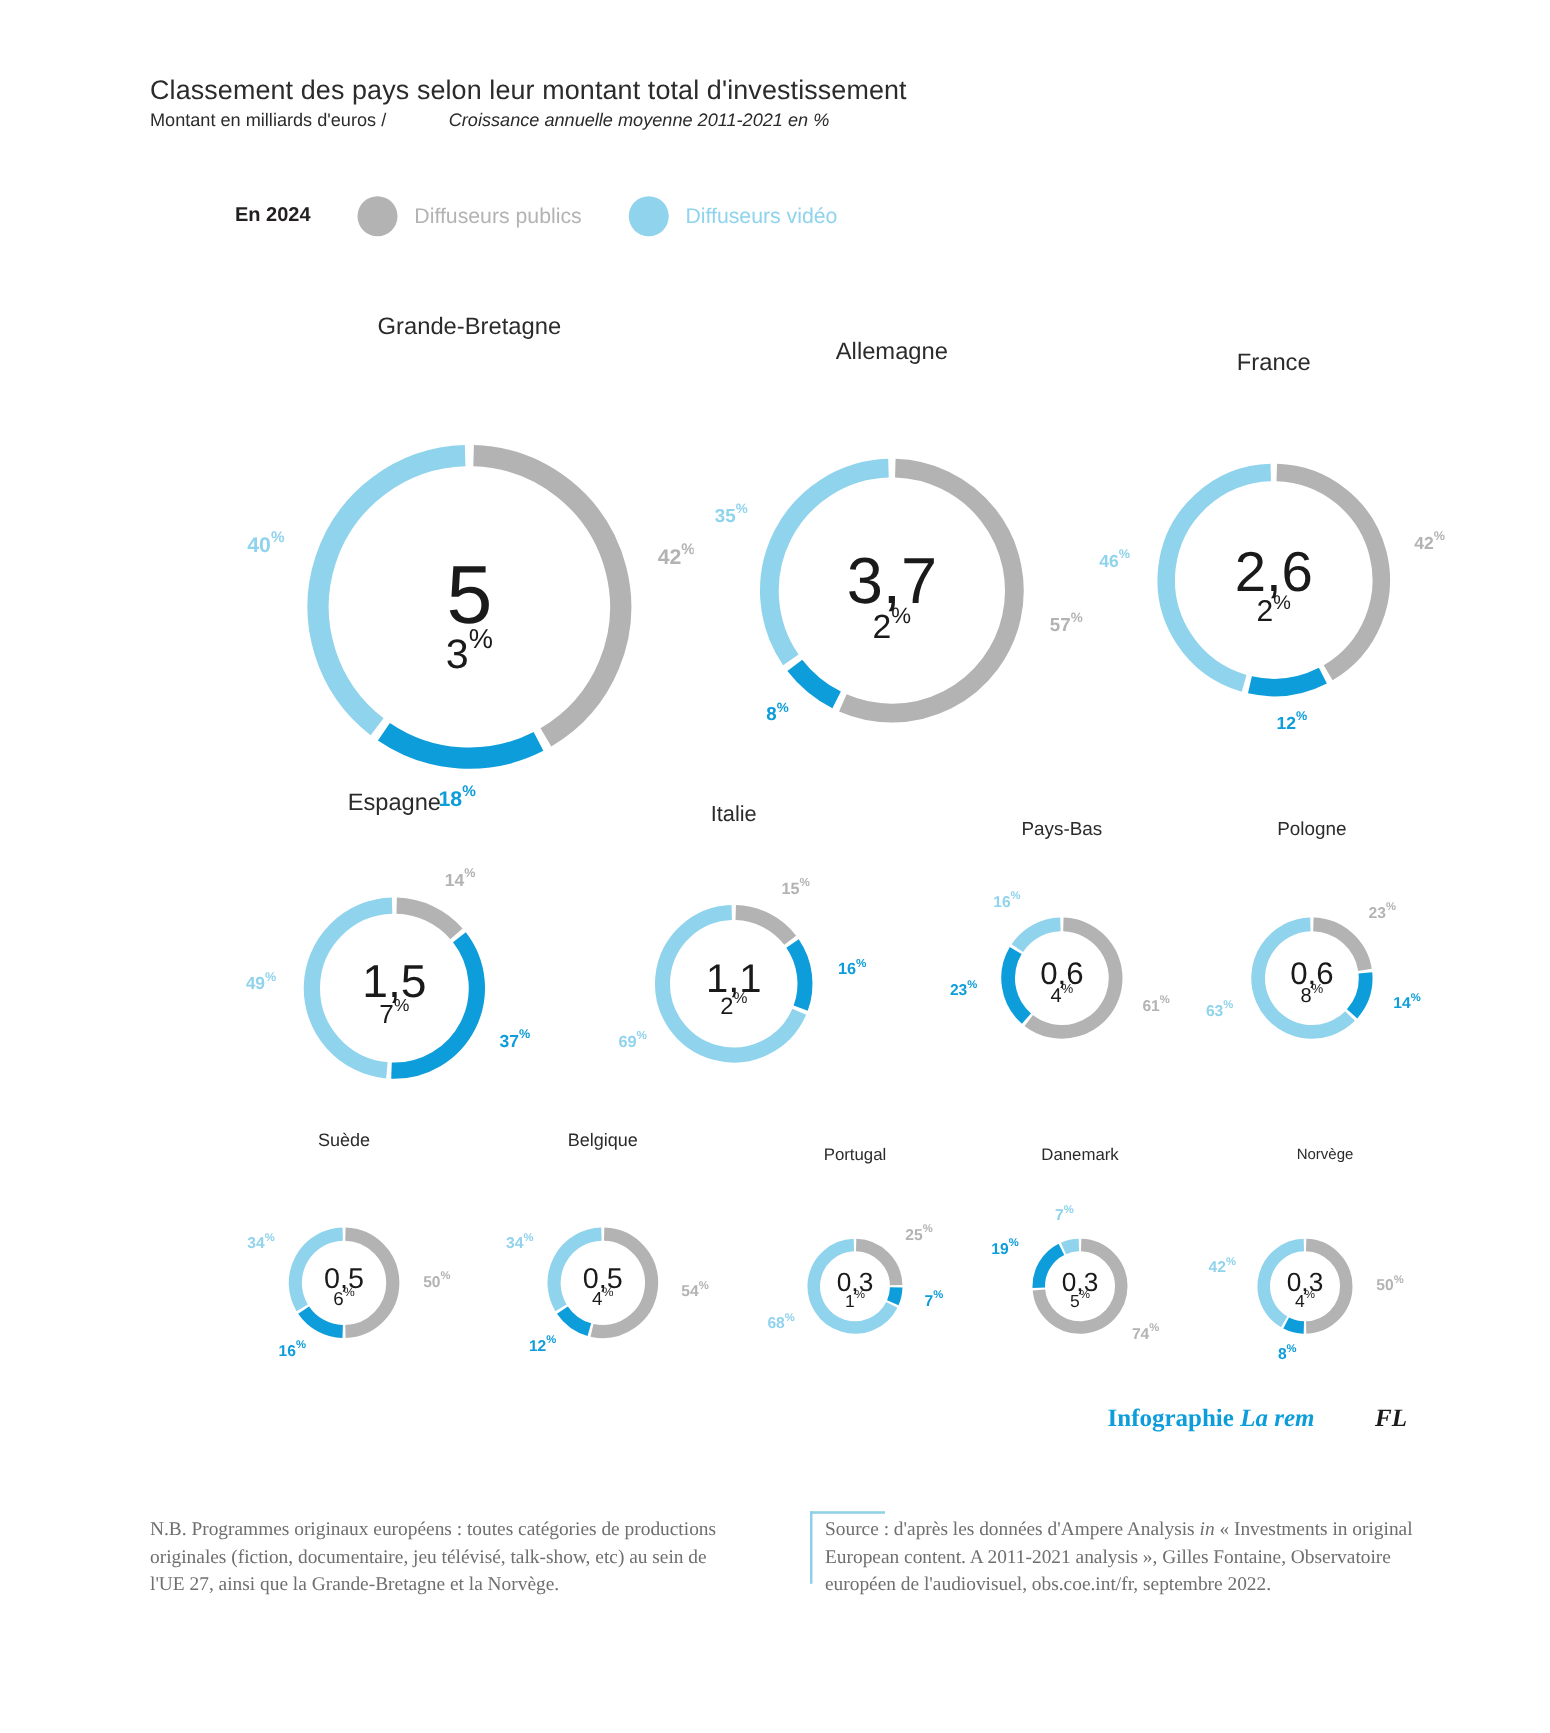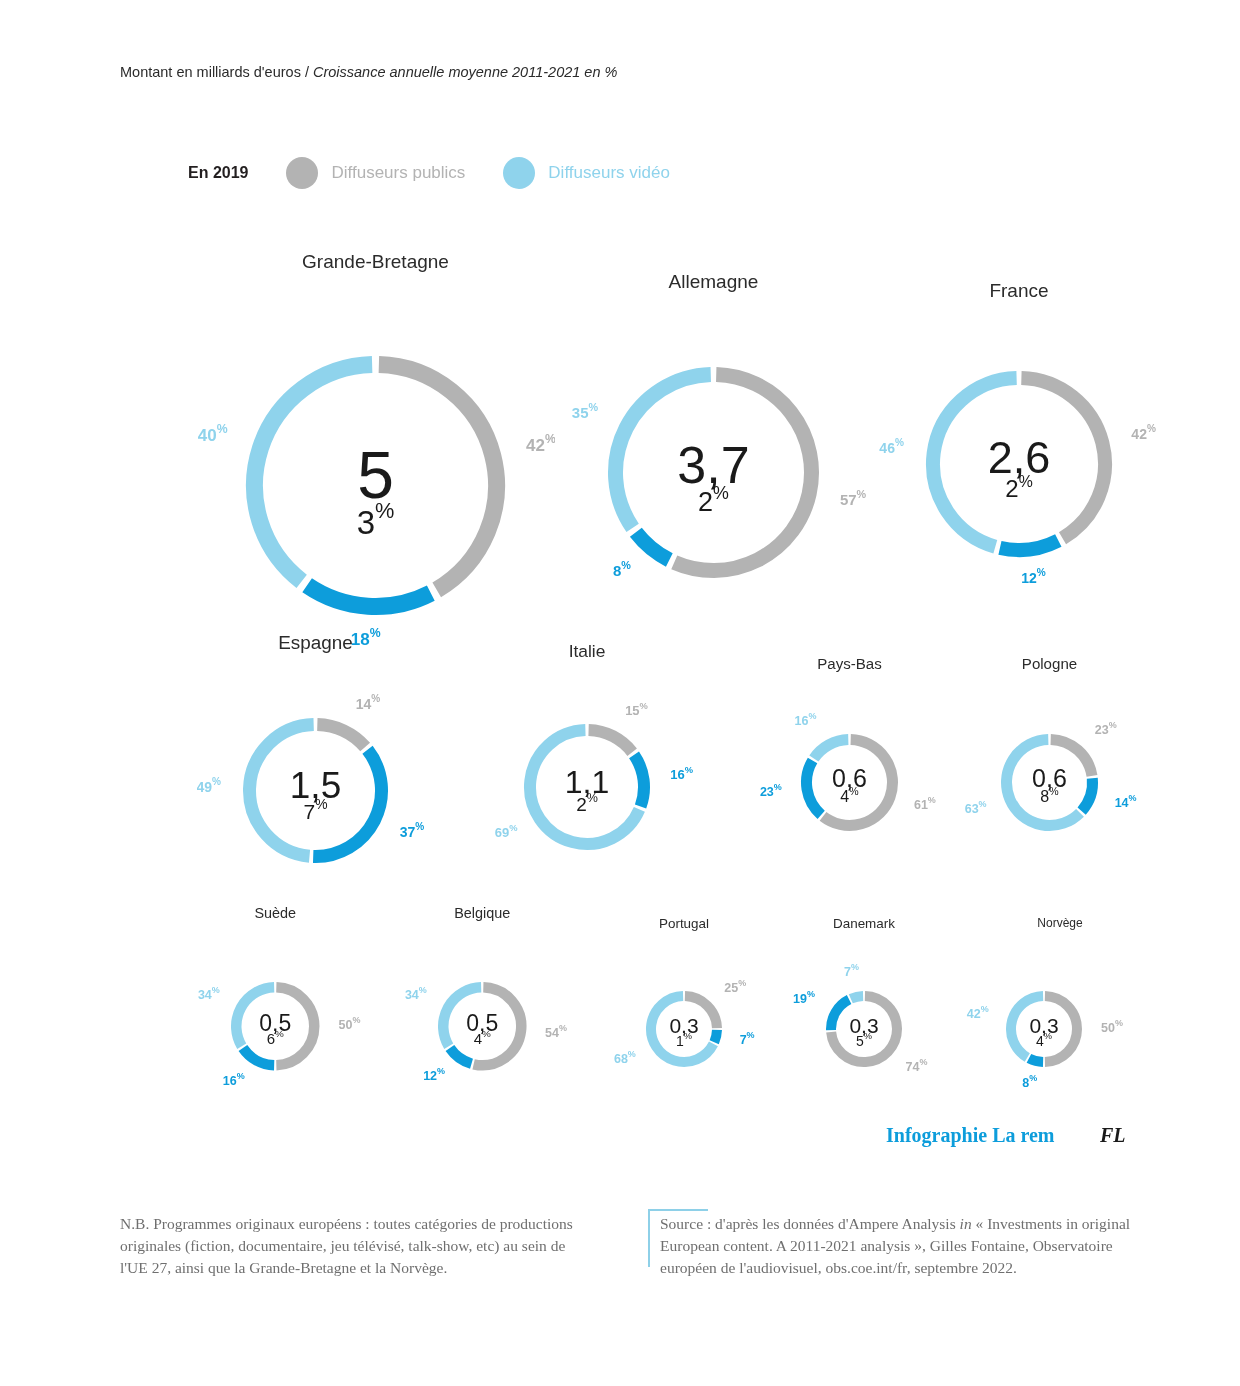--- a/index.html
+++ b/index.html
@@ -23,21 +23,21 @@
     color: #2b2b2b;
     letter-spacing: .1px;
     white-space: nowrap;
   }
   #chart-subtitle {
     font-size: 14.5px;
     color: #2b2b2b;
     margin-top: 4px;
     white-space: nowrap;
   }
-  #chart-subtitle .ital { font-style: italic; }
+  #chart-subtitle .ital { font-style: italic; margin-left: 46px; }
 
   
   #legend {
     position: absolute;
     left: 188px; top: 157px;
     display: flex;
     align-items: center;
   }
   .legend-year {
     font-size: 16px;
@@ -91,21 +91,21 @@
   
   #credit {
     position: absolute;
     left: 886px; top: 1124px;
     font-family: "Liberation Serif", serif;
     font-size: 20px;
     font-weight: bold;
     color: #0d9ddb;
     white-space: nowrap;
   }
-  #credit .ital { }
+  #credit .ital { font-style: italic; }
   #credit-initials {
     position: absolute;
     left: 1100px; top: 1124px;
     font-family: "Liberation Serif", serif;
     font-size: 20px;
     font-weight: bold;
     font-style: italic;
     color: #1a1a1a;
   }
 
@@ -139,27 +139,28 @@
     font-size: 15.5px;
     line-height: 1.42;
     color: #6f6f6f;
   }
   #source-text .ital { font-style: italic; }
 </style>
 </head>
 <body>
 
 <div id="header">
+  <div id="chart-title">Classement des pays selon leur montant total d'investissement</div>
   <div id="chart-subtitle">
     <span>Montant en milliards d'euros / </span><span class="ital">Croissance annuelle moyenne 2011-2021 en %</span>
   </div>
 </div>
 
 <div id="legend">
-  <span class="legend-year">En 2019</span>
+  <span class="legend-year">En 2024</span>
   <div class="legend-item">
     <span class="legend-dot" style="background:#b3b3b3"></span>
     <span class="legend-label" style="color:#b3b3b3">Diffuseurs publics</span>
   </div>
   <div class="legend-item">
     <span class="legend-dot" style="background:#8fd3ec"></span>
     <span class="legend-label" style="color:#8fd3ec">Diffuseurs vidéo</span>
   </div>
 </div>
 

